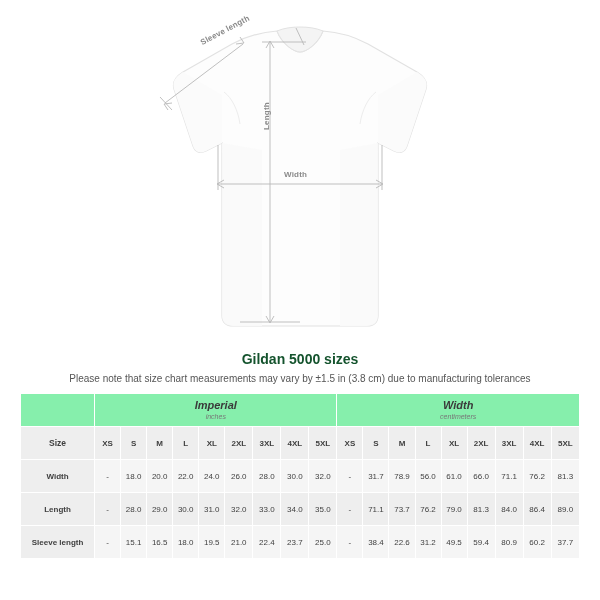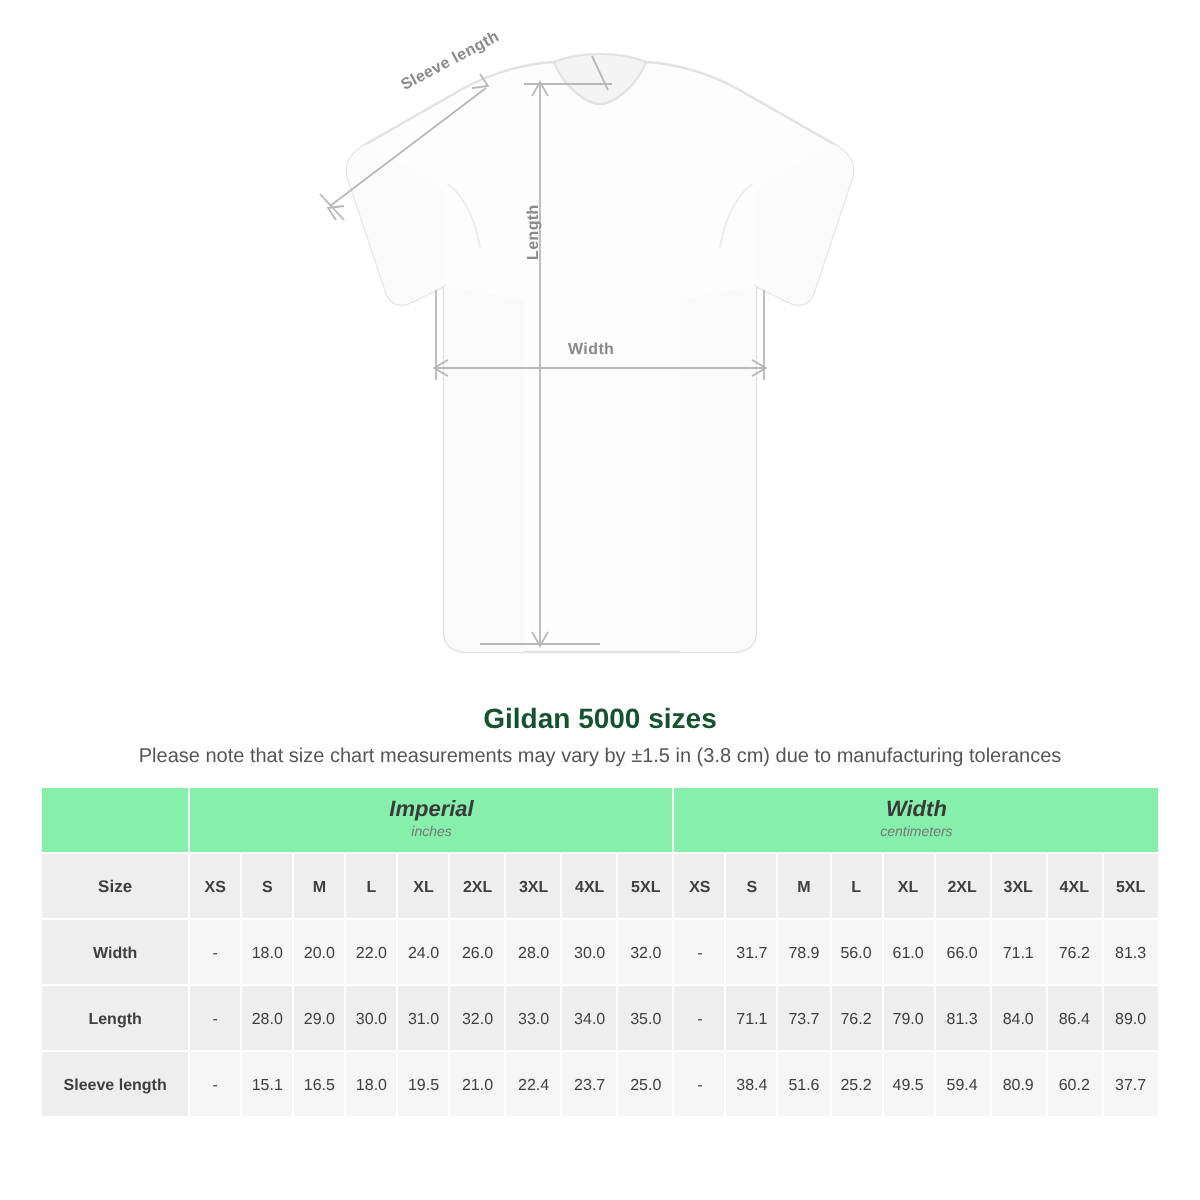--- a/index.html
+++ b/index.html
@@ -326,22 +326,22 @@
           <td class="val-cell">15.1</td>
           <td class="val-cell">16.5</td>
           <td class="val-cell">18.0</td>
           <td class="val-cell">19.5</td>
           <td class="val-cell">21.0</td>
           <td class="val-cell">22.4</td>
           <td class="val-cell">23.7</td>
           <td class="val-cell">25.0</td>
           <td class="val-cell">-</td>
           <td class="val-cell">38.4</td>
-          <td class="val-cell">51.6</td>
-          <td class="val-cell">25.2</td>
+          <td class="val-cell">22.6</td>
+          <td class="val-cell">31.2</td>
           <td class="val-cell">49.5</td>
           <td class="val-cell">59.4</td>
           <td class="val-cell">80.9</td>
           <td class="val-cell">60.2</td>
           <td class="val-cell">37.7</td>
         </tr>
       </tbody>
     </table>
   </div>
 

